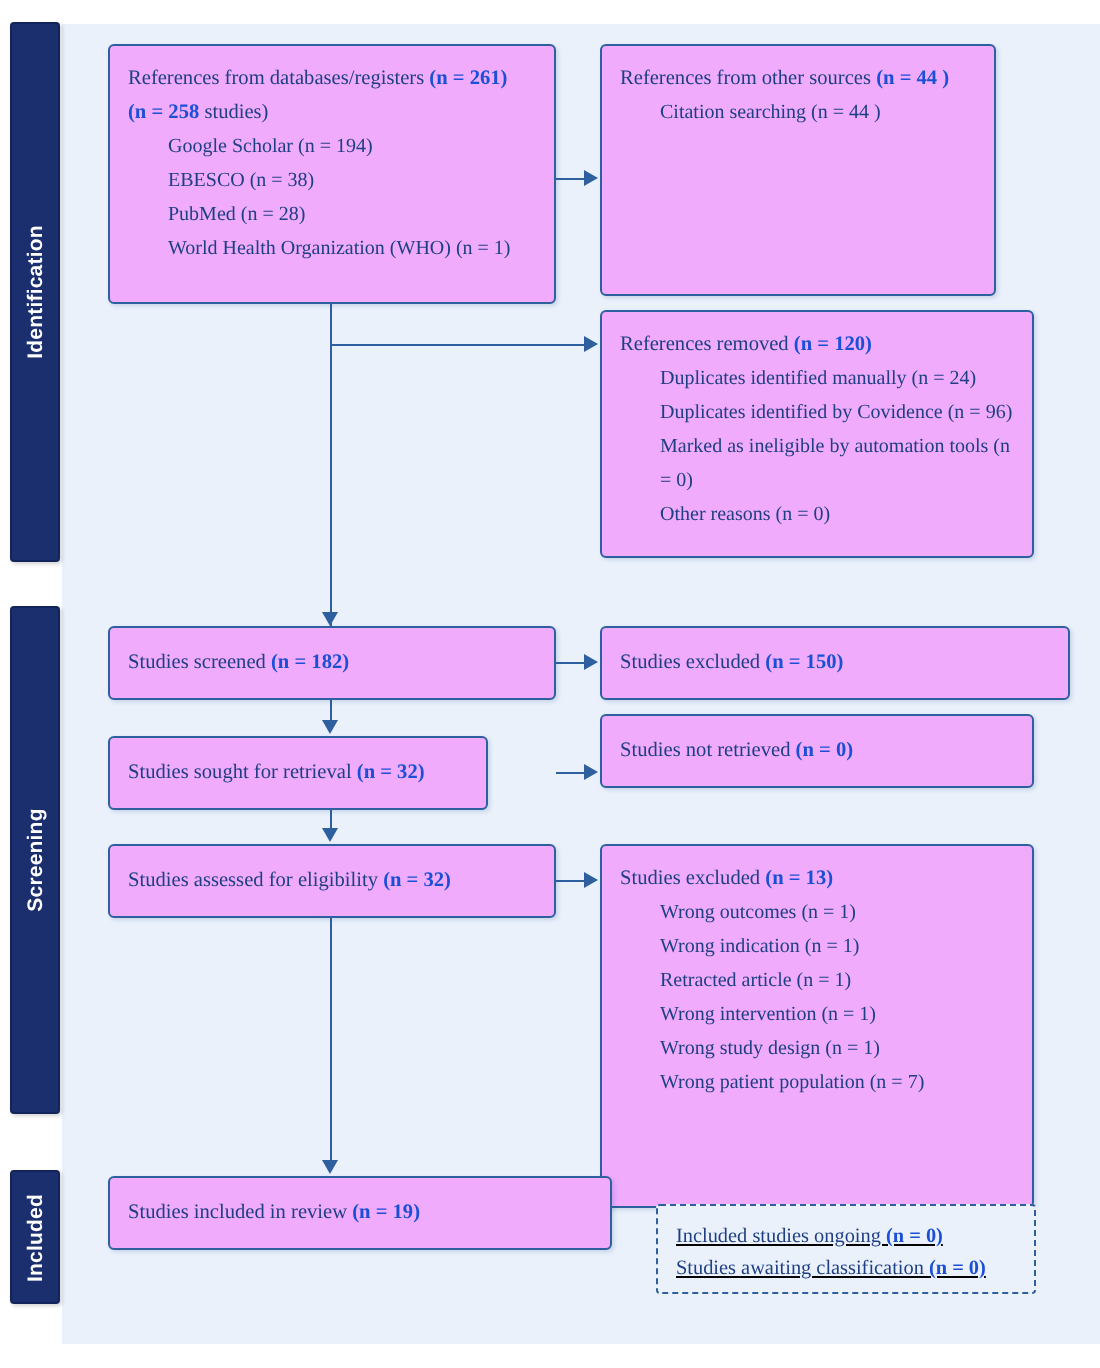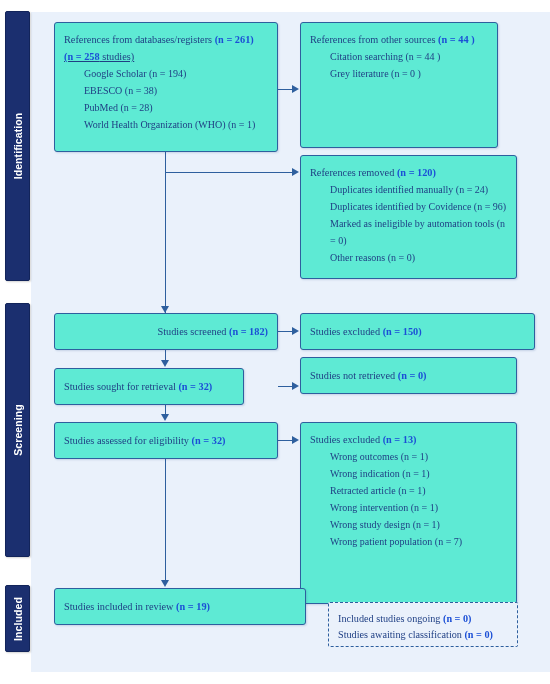--- a/index.html
+++ b/index.html
@@ -54,21 +54,21 @@
     font-size: 10.5px;
     letter-spacing: 0.1px;
   }
   #bar-identification { top: 11px;  height: 268px; }
   #bar-screening     { top: 303px; height: 252px; }
   #bar-included      { top: 585px; height: 65px; }
 
   
   .box {
     position: absolute;
-    background: #5eead4;
+    background: #f0abfc;
     border: 1.4px solid #2e5f9e;
     border-radius: 3px;
     box-sizing: border-box;
     box-shadow: 1px 1px 2px rgba(40,80,140,0.18);
     padding: 8px 9px;
   }
   .box.dashed {
     border: 1.6px dashed #2e5f9e;
     background: #eaf1fb;
     box-shadow: none;
@@ -79,45 +79,44 @@
     font-size: 10.3px;
     line-height: 17px;
     white-space: normal;
   }
   .box .line.sub {
     padding-left: 20px;
     font-size: 10px;
   }
   .box .line.nosub {
     padding-left: 0;
-    text-decoration: underline;
   }
   b.count {
     color: #1b4fd6;
     font-weight: bold;
   }
 
   
   .box.single {
     display: flex;
     align-items: center;
   }
 
   
   #box-databases      { left: 54px;  top: 22px;  width: 224px; height: 130px; }
   #box-other-sources  { left: 300px; top: 22px;  width: 198px; height: 126px; }
   #box-removed        { left: 300px; top: 155px; width: 217px; height: 124px; }
-  #box-screened       { left: 54px;  top: 313px; width: 224px; height: 37px; justify-content: flex-end; }
+  #box-screened       { left: 54px;  top: 313px; width: 224px; height: 37px; }
   #box-excluded-150   { left: 300px; top: 313px; width: 235px; height: 37px; }
   #box-retrieval      { left: 54px;  top: 368px; width: 190px; height: 37px; }
   #box-not-retrieved  { left: 300px; top: 357px; width: 217px; height: 37px; }
   #box-eligibility    { left: 54px;  top: 422px; width: 224px; height: 37px; }
   #box-excluded-13    { left: 300px; top: 422px; width: 217px; height: 182px; }
   #box-included       { left: 54px;  top: 588px; width: 252px; height: 37px; }
-  #box-ongoing        { left: 328px; top: 602px; width: 190px; height: 45px; }
+  #box-ongoing        { left: 328px; top: 602px; width: 190px; height: 45px; text-decoration: underline; }
   #box-ongoing .line  { font-size: 10.2px; line-height: 16px; }
 
   
   .conn {
     position: absolute;
     background: #2e5f9e;
   }
   .conn.h { height: 1.4px; }
   .conn.v { width: 1.4px; }
 
@@ -186,21 +185,20 @@
     <div class="line nosub"><b class="count">(n = 258</b><span> studies)</span></div>
     <div class="line sub">Google Scholar (n = 194)</div>
     <div class="line sub">EBESCO (n = 38)</div>
     <div class="line sub">PubMed (n = 28)</div>
     <div class="line sub">World Health Organization (WHO) (n = 1)</div>
   </div>
 
   <div class="box" id="box-other-sources">
     <div class="line"><span>References from other sources </span><b class="count">(n = 44 )</b></div>
     <div class="line sub">Citation searching (n = 44 )</div>
-    <div class="line sub">Grey literature (n = 0 )</div>
   </div>
 
   <div class="box" id="box-removed">
     <div class="line"><span>References removed </span><b class="count">(n = 120)</b></div>
     <div class="line sub">Duplicates identified manually (n = 24)</div>
     <div class="line sub">Duplicates identified by Covidence (n = 96)</div>
     <div class="line sub">Marked as ineligible by automation tools (n = 0)</div>
     <div class="line sub">Other reasons (n = 0)</div>
   </div>
 

